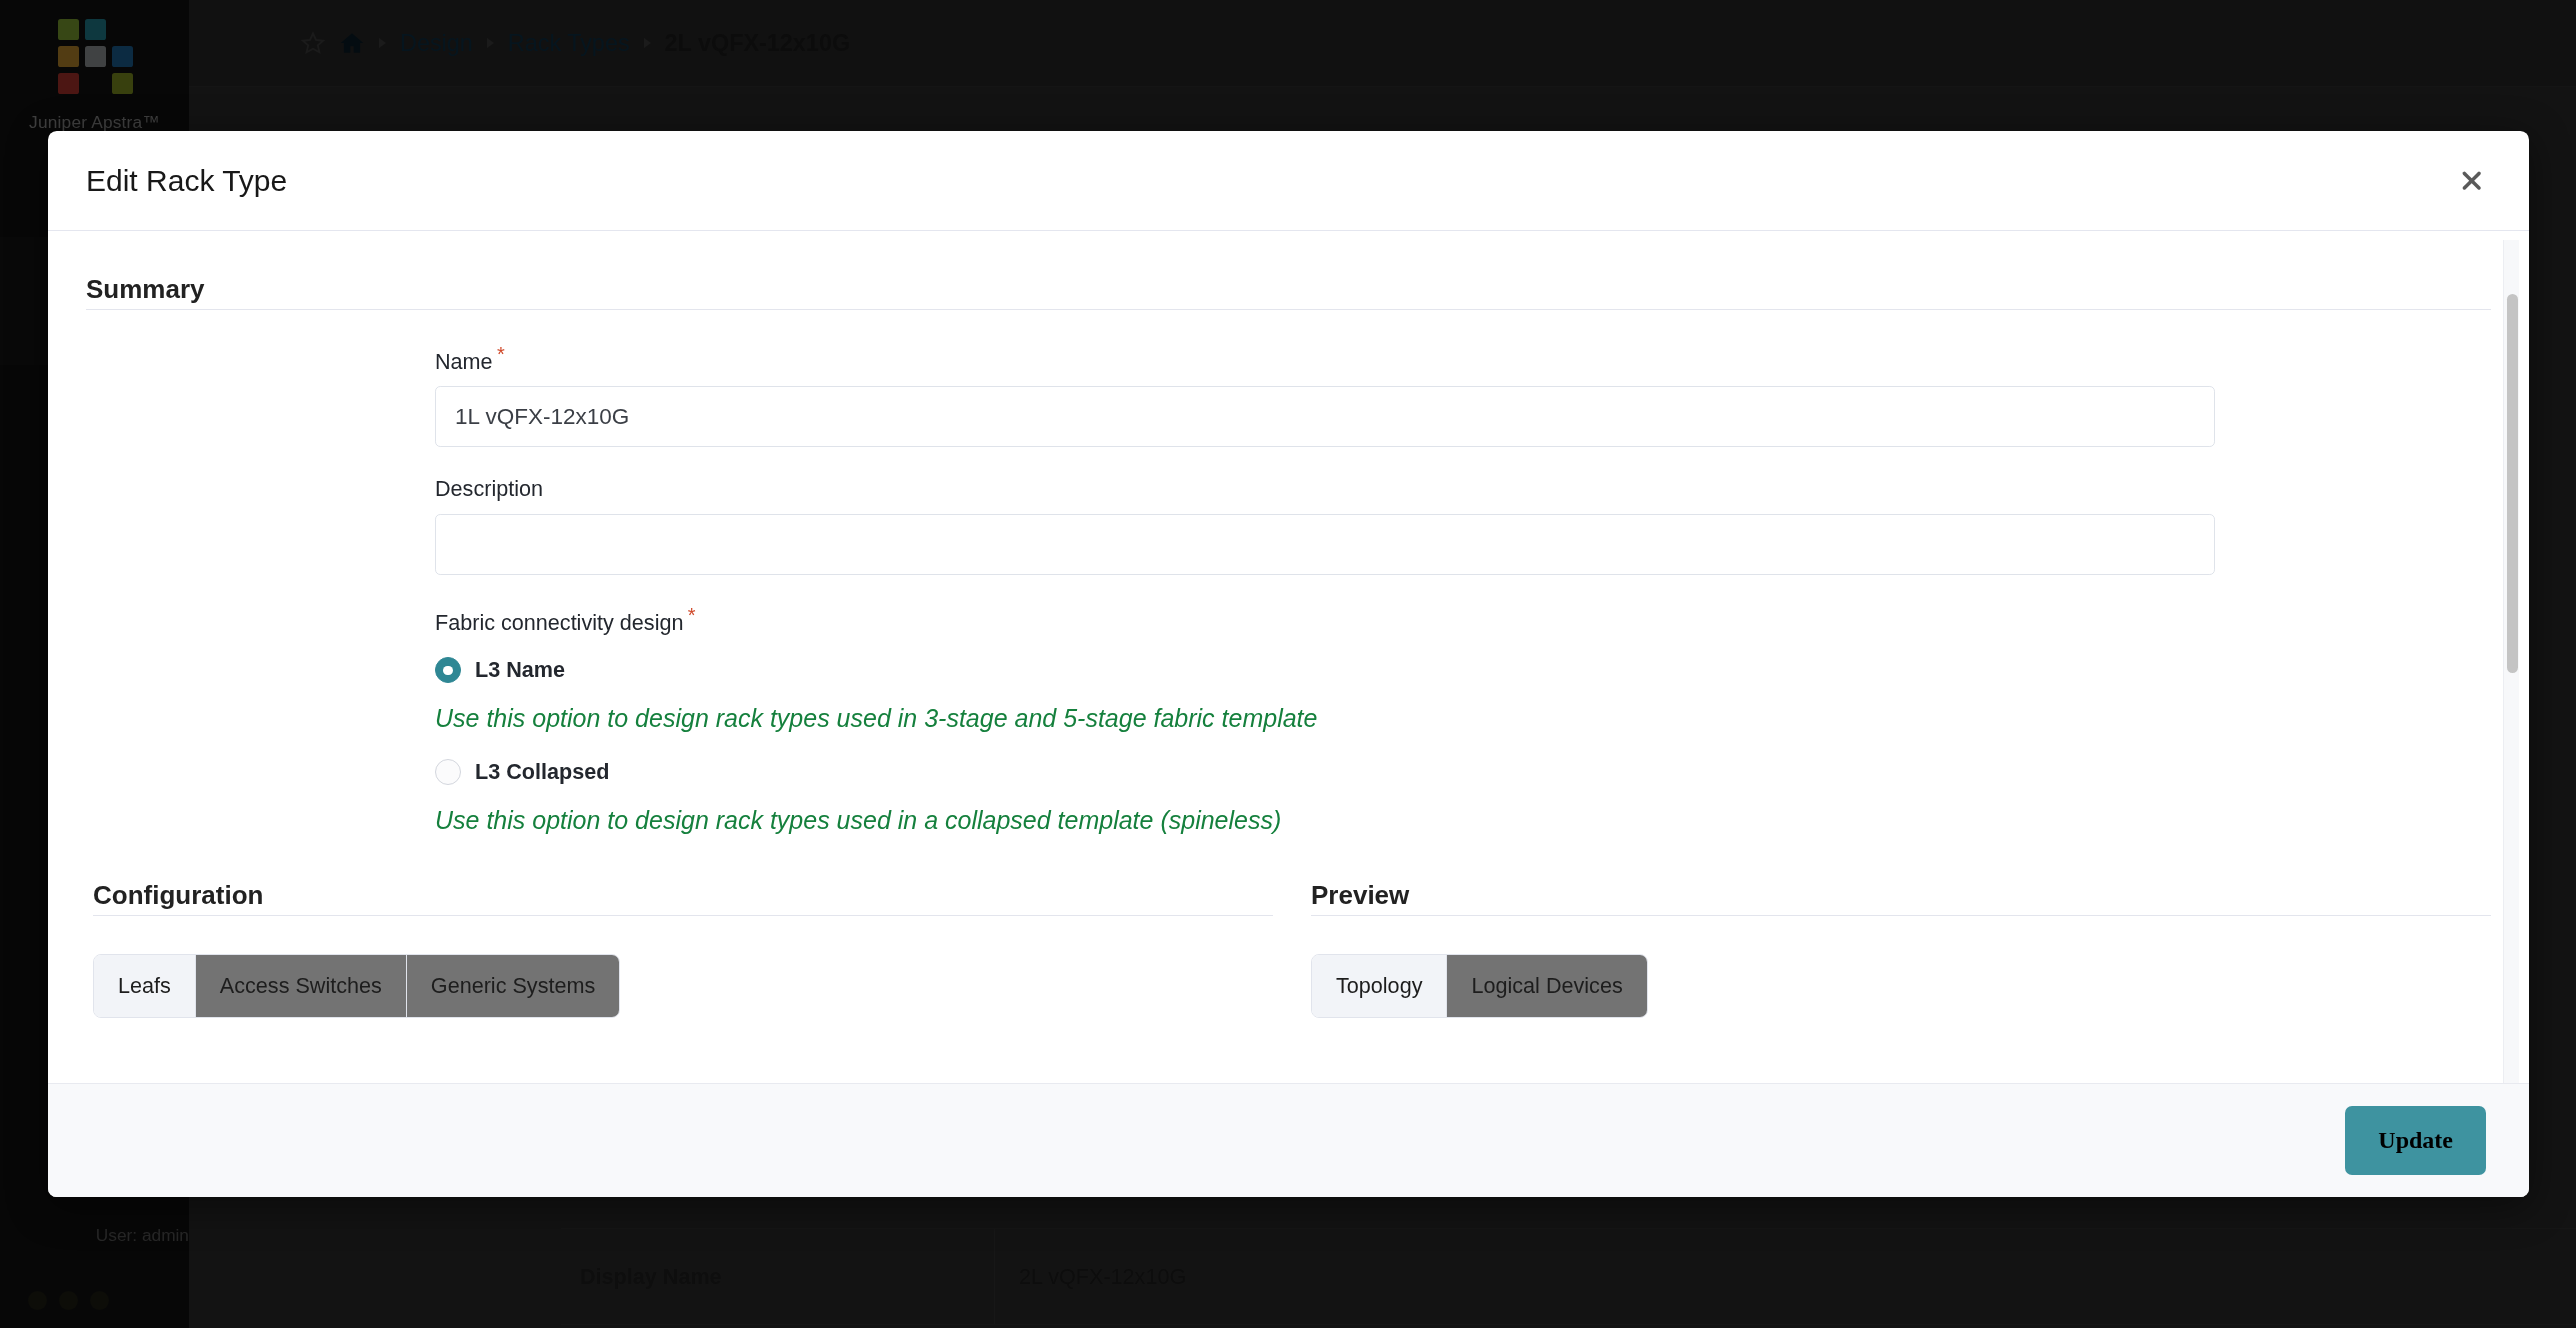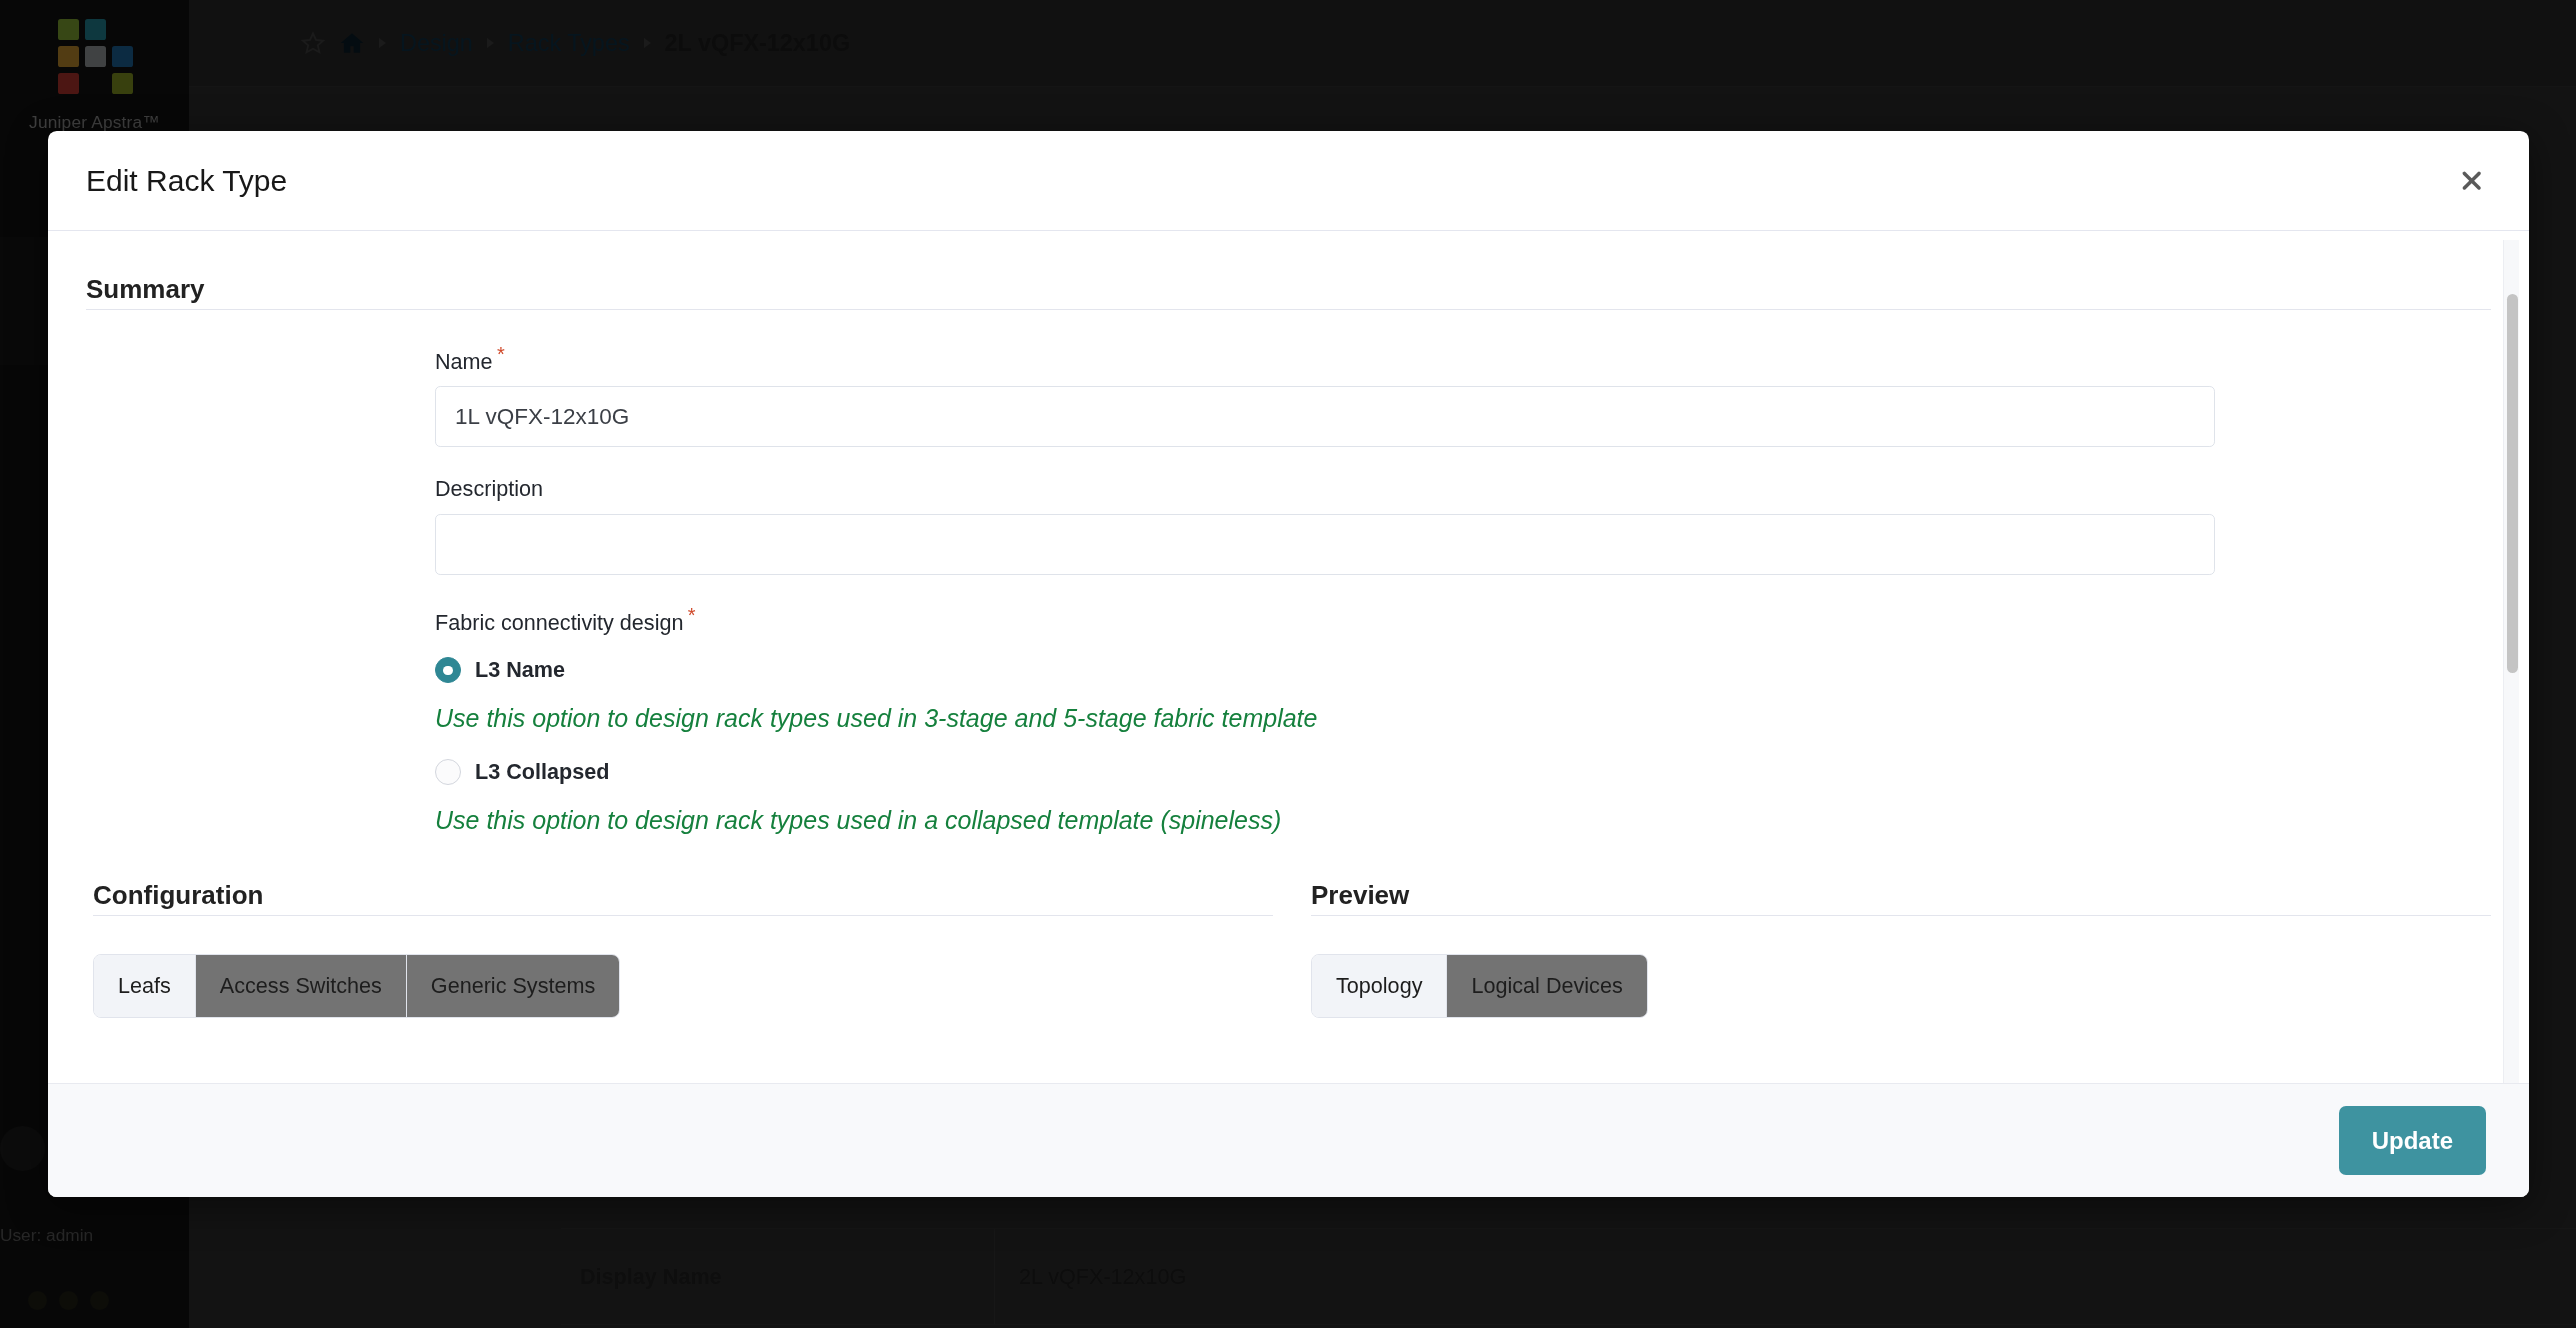--- a/index.html
+++ b/index.html
@@ -53,21 +53,21 @@
     color: #3a3a3a;
     font-size: 18px;
     font-weight: 700;
   }
   .nav-item.alt { background: #151515; }
 
   .user-block {
     position: absolute;
     left: 0; bottom: 83px;
     width: 189px;
-    display: flex; flex-direction: column; align-items: flex-start; gap: 44px;
+    display: flex; flex-direction: column; align-items: flex-end; gap: 44px;
   }
   .user-avatar {
     width: 45px; height: 45px;
     border-radius: 50%;
     background: #1b1b1b;
     margin-bottom: 10.4px;
   }
   .user-label {
     font-size: 17.3px;
     color: #575757;
@@ -270,28 +270,28 @@
 
   .modal-footer {
     flex: 0 0 114px;
     background: #f8f9fb;
     border-top: 0.9px solid #e8eaf0;
     display: flex; align-items: center; justify-content: flex-end;
     padding-right: 43px;
   }
   .btn-primary {
     background: #3e93a0;
-    color: #ffffff;
+    color: #000000;
     border: none;
     border-radius: 7px;
     font-size: 24px; font-weight: 700;
     padding: 0 33px;
     height: 69px;
     cursor: pointer;
-    font-family: Liberation Sans, sans-serif;
+    font-family: Liberation Serif, serif;
   }
 </style>
 </head>
 <body>
 
 <div id="app-background">
 
   <div id="sidebar">
     <div class="logo-grid">
       <span class="logo-cell" style="background:#7a9e2f"></span>

